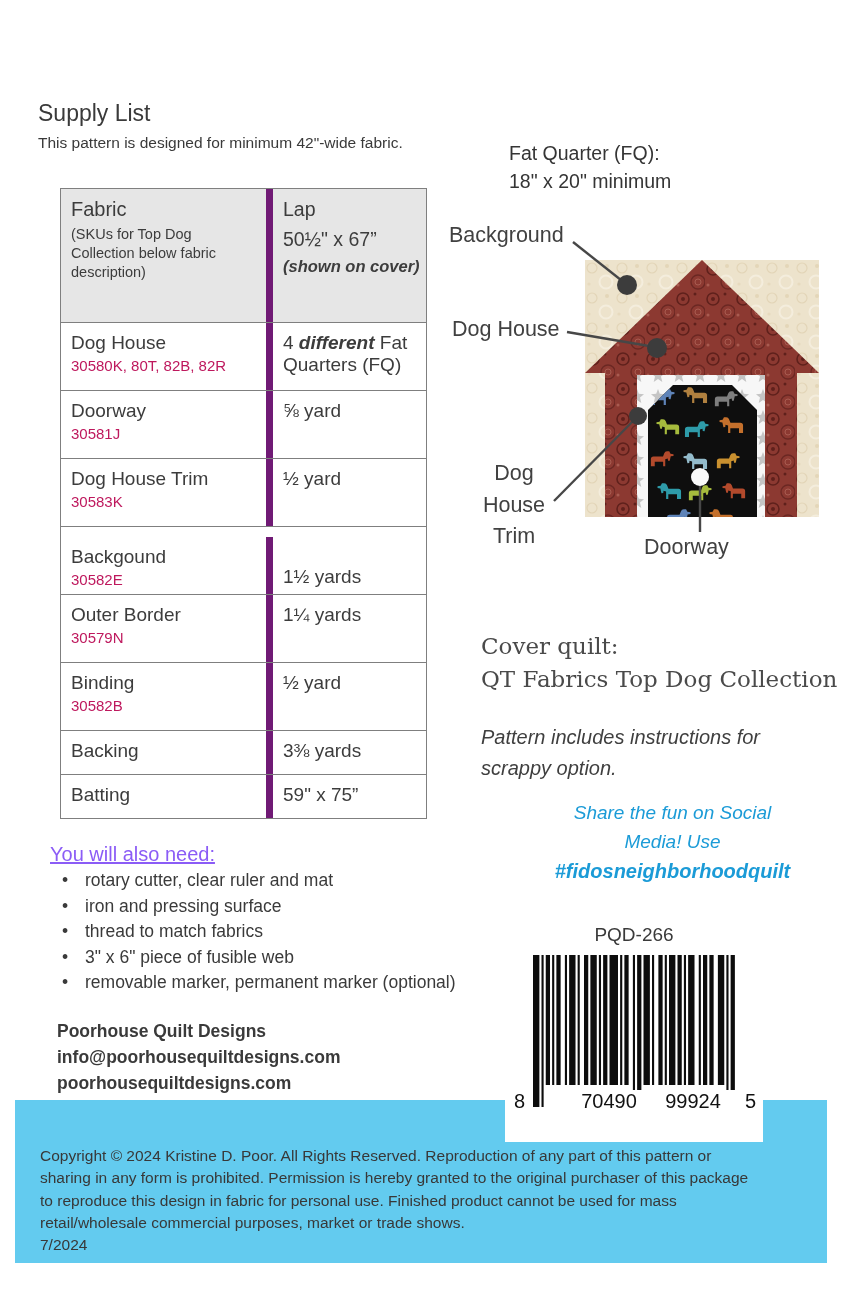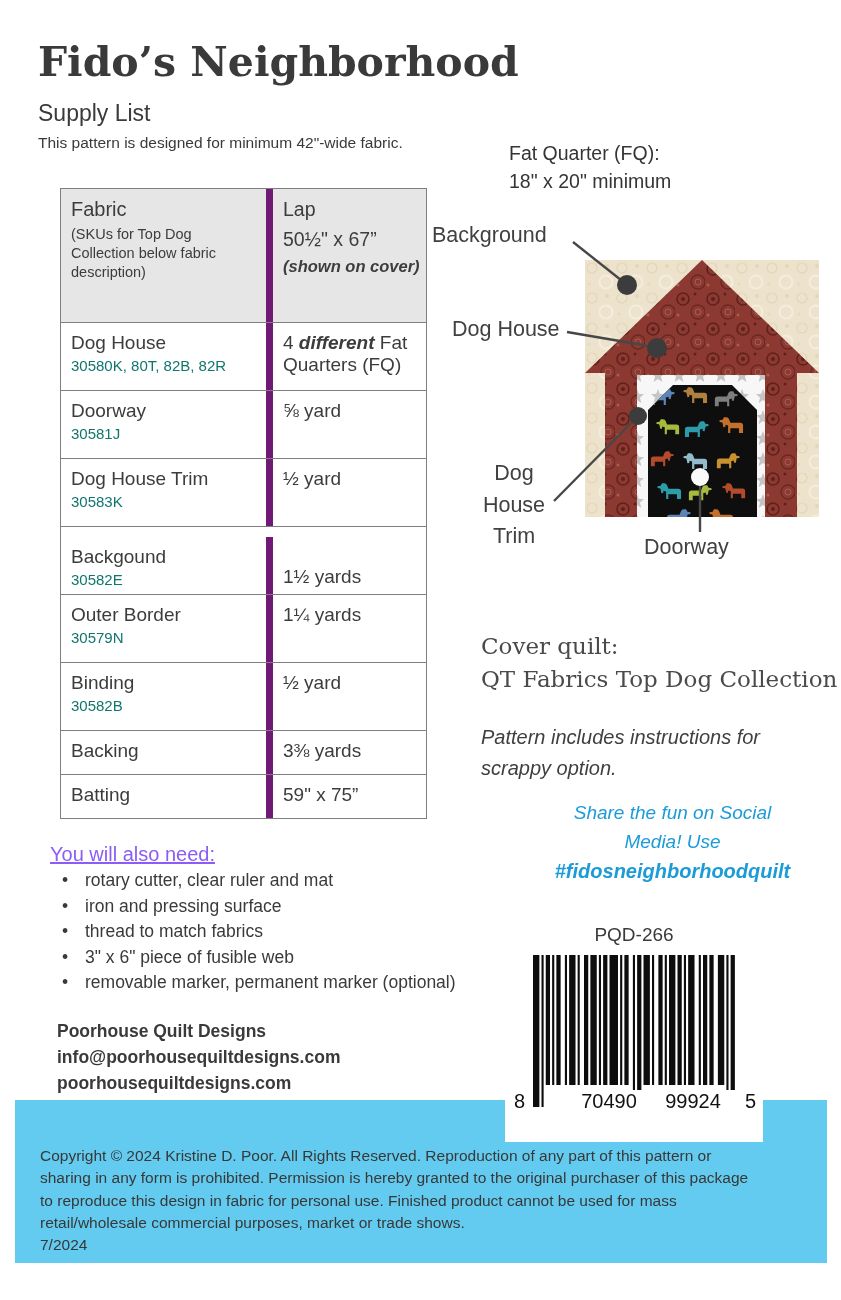--- a/index.html
+++ b/index.html
@@ -20,28 +20,28 @@
   .t-head{display:flex;background:#e6e6e6;height:133px;box-sizing:border-box;}
   .t-row{display:flex;border-top:1px solid #7f7f7f;box-sizing:border-box;}
   .c1{width:212px;border-right:7px solid #701a75;box-sizing:border-box;padding:9px 8px 6px 10px;}
   .c2{flex:1;box-sizing:border-box;padding:9px 6px 6px 10px;}
   .h-title{font-size:20px;color:#3c3c3c;}
   .h-sub{font-size:14.5px;line-height:1.32;margin-top:4px;color:#3c3c3c;}
   .h-lap{font-size:19.5px;color:#3c3c3c;}
   .h-size{font-size:19.5px;margin-top:7px;}
   .h-note{font-size:16.5px;font-weight:bold;font-style:italic;margin-top:6px;}
   .f-name{font-size:19px;color:#3c3c3c;}
-  .f-sku{font-size:15px;margin-top:3px;color:#0f766e;}
+  .f-sku{font-size:15px;margin-top:3px;color:#be185d;}
   .f-amt{font-size:19px;color:#3c3c3c;}
   .bi{font-weight:bold;font-style:italic;}
 
   
   .fq-note{left:509px;top:139px;font-size:19.5px;line-height:1.45;color:#353535;}
   .dlabel{font-size:21.5px;color:#414141;}
-  .lbl-background{left:432px;top:223px;text-align:center;}
+  .lbl-background{left:449px;top:223px;text-align:center;}
   .lbl-doghouse{left:452px;top:317px;}
   .lbl-trim{left:468px;top:458px;width:92px;text-align:center;line-height:1.47;}
   .lbl-doorway{left:644px;top:535px;}
   #house-svg{left:585px;top:260px;}
   #leader-overlay{left:440px;top:130px;pointer-events:none;}
 
   
   .cover{left:481px;top:630px;font-family:"DejaVu Serif",serif;font-size:23px;
          line-height:1.43;color:#4a4a4a;}
   .scrappy{left:481px;top:722px;width:352px;font-style:italic;font-size:20px;
@@ -71,21 +71,20 @@
 
   
   .footer{left:15px;top:1100px;width:812px;height:163px;z-index:1;box-sizing:border-box;
           padding:45px 72px 0 25px;font-size:15.5px;line-height:1.44;color:#383838;}
 </style>
 </head>
 <body>
 
 <div id="sheet">
 
-  <div class="abs title">Fido’s Neighborhood</div>
   <div class="abs subtitle">Supply List</div>
   <div class="abs tagline">This pattern is designed for minimum 42"-wide fabric.</div>
 
   <div class="abs supply">
     <div class="t-head" style="background: rgb(230, 230, 230);">
       <div class="c1">
         <div class="h-title">Fabric</div>
         <div class="h-sub">(SKUs for Top Dog Collection below fabric description)</div>
       </div>
       <div class="c2">

